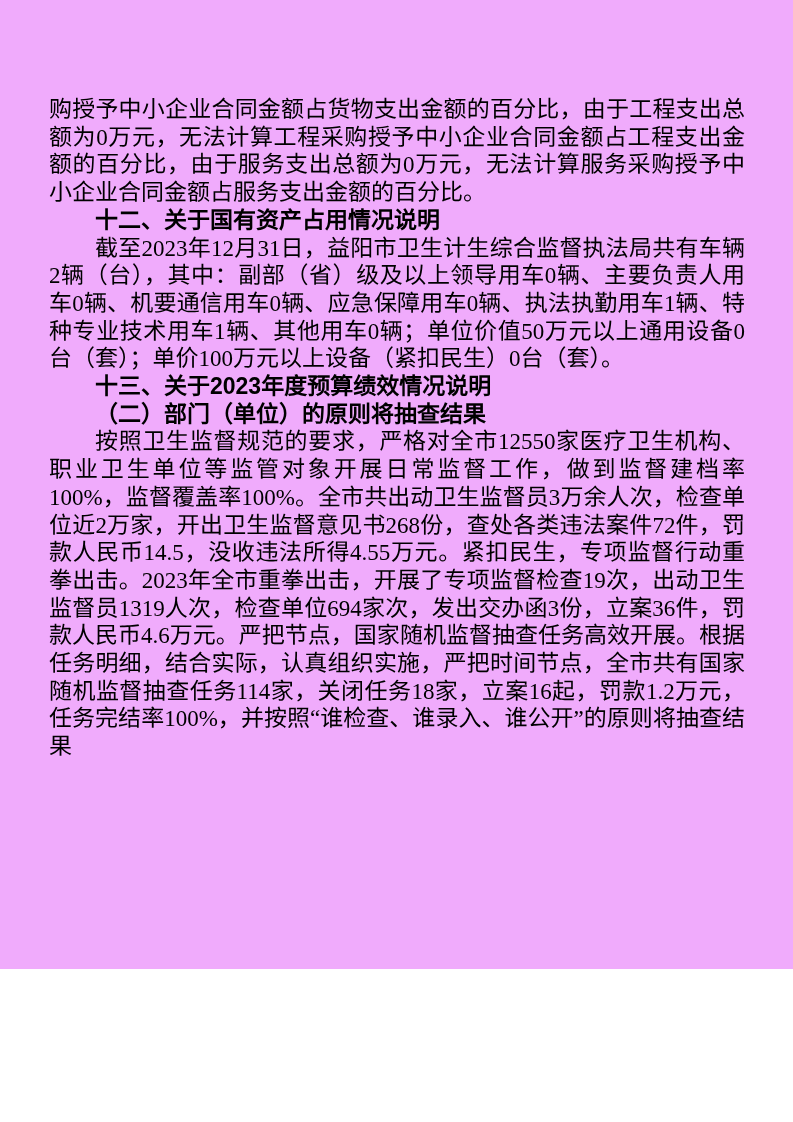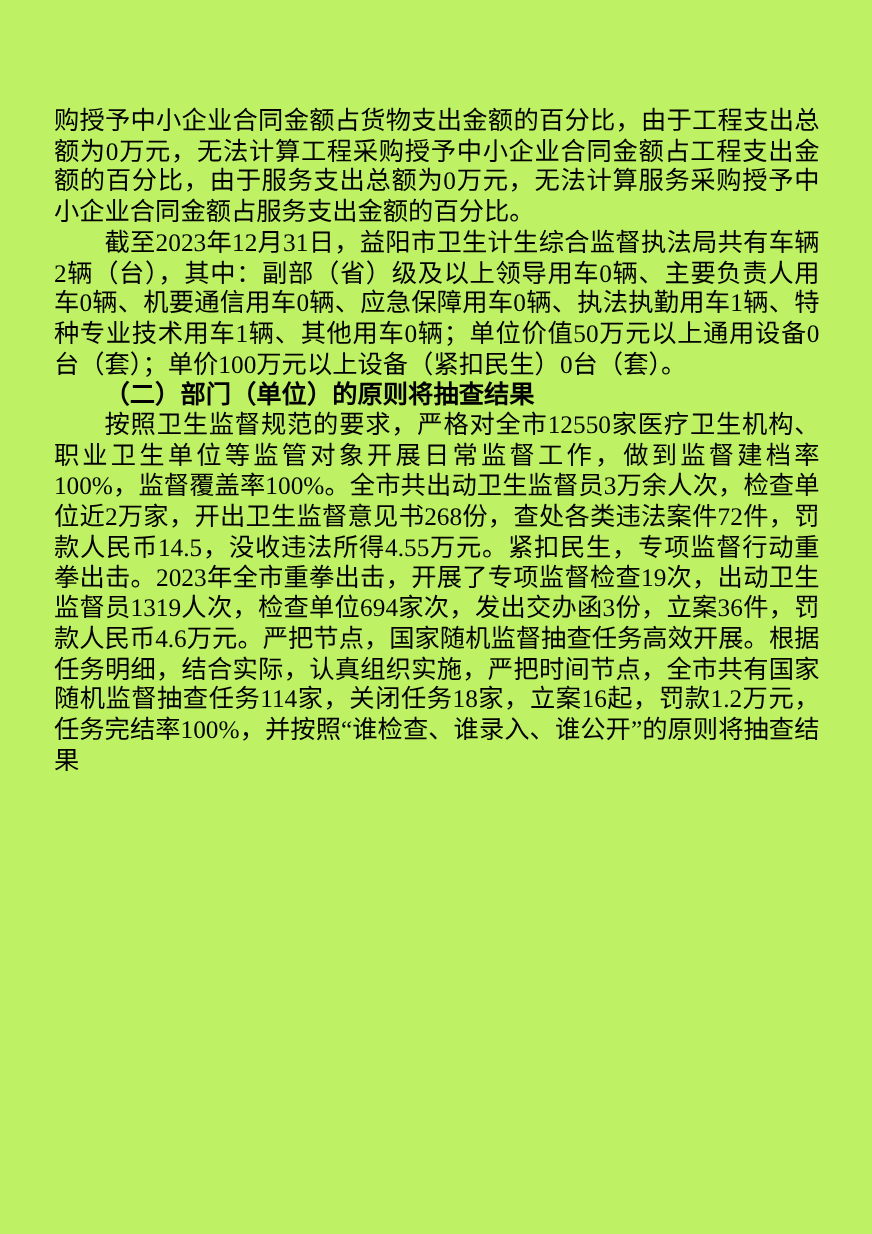--- a/index.html
+++ b/index.html
@@ -3,22 +3,22 @@
 <meta charset="utf-8">
 <style>
   html, body {
     margin: 0;
     padding: 0;
     background: #ffffff;
   }
   .page {
     position: relative;
     width: 793px;
-    height: 1122px;
-    background: #bef264;
+    height: 969px;
+    background: #f0abfc;
     overflow: hidden;
   }
   .content {
     position: absolute;
     top: 96px;
     left: 49px;
     width: 696px;
     color: #000000;
     font-family: "Liberation Serif", "DejaVu Serif", serif;
     font-size: 23px;
@@ -40,17 +40,19 @@
     font-weight: bold;
     font-family: "Liberation Sans", "DejaVu Sans", sans-serif;
   }
 </style>
 </head>
 <body>
 
 <div class="page">
   <div class="content">
     <p class="para continuation">购授予中小企业合同金额占货物支出金额的百分比，由于工程支出总额为0万元，无法计算工程采购授予中小企业合同金额占工程支出金额的百分比，由于服务支出总额为0万元，无法计算服务采购授予中小企业合同金额占服务支出金额的百分比。</p>
+    <p class="heading">十二、关于国有资产占用情况说明</p>
     <p class="para">截至2023年12月31日，益阳市卫生计生综合监督执法局共有车辆2辆（台），其中：副部（省）级及以上领导用车0辆、主要负责人用车0辆、机要通信用车0辆、应急保障用车0辆、执法执勤用车1辆、特种专业技术用车1辆、其他用车0辆；单位价值50万元以上通用设备0台（套）；单价100万元以上设备（紧扣民生）0台（套）。</p>
+    <p class="heading">十三、关于2023年度预算绩效情况说明</p>
     <p class="heading">（二）部门（单位）的原则将抽查结果</p>
     <p class="para">按照卫生监督规范的要求，严格对全市12550家医疗卫生机构、职业卫生单位等监管对象开展日常监督工作，做到监督建档率100%，监督覆盖率100%。全市共出动卫生监督员3万余人次，检查单位近2万家，开出卫生监督意见书268份，查处各类违法案件72件，罚款人民币14.5，没收违法所得4.55万元。紧扣民生，专项监督行动重拳出击。2023年全市重拳出击，开展了专项监督检查19次，出动卫生监督员1319人次，检查单位694家次，发出交办函3份，立案36件，罚款人民币4.6万元。严把节点，国家随机监督抽查任务高效开展。根据任务明细，结合实际，认真组织实施，严把时间节点，全市共有国家随机监督抽查任务114家，关闭任务18家，立案16起，罚款1.2万元，任务完结率100%，并按照“谁检查、谁录入、谁公开”的原则将抽查结果</p>
   </div>
 </div>
 
 </body></html>

